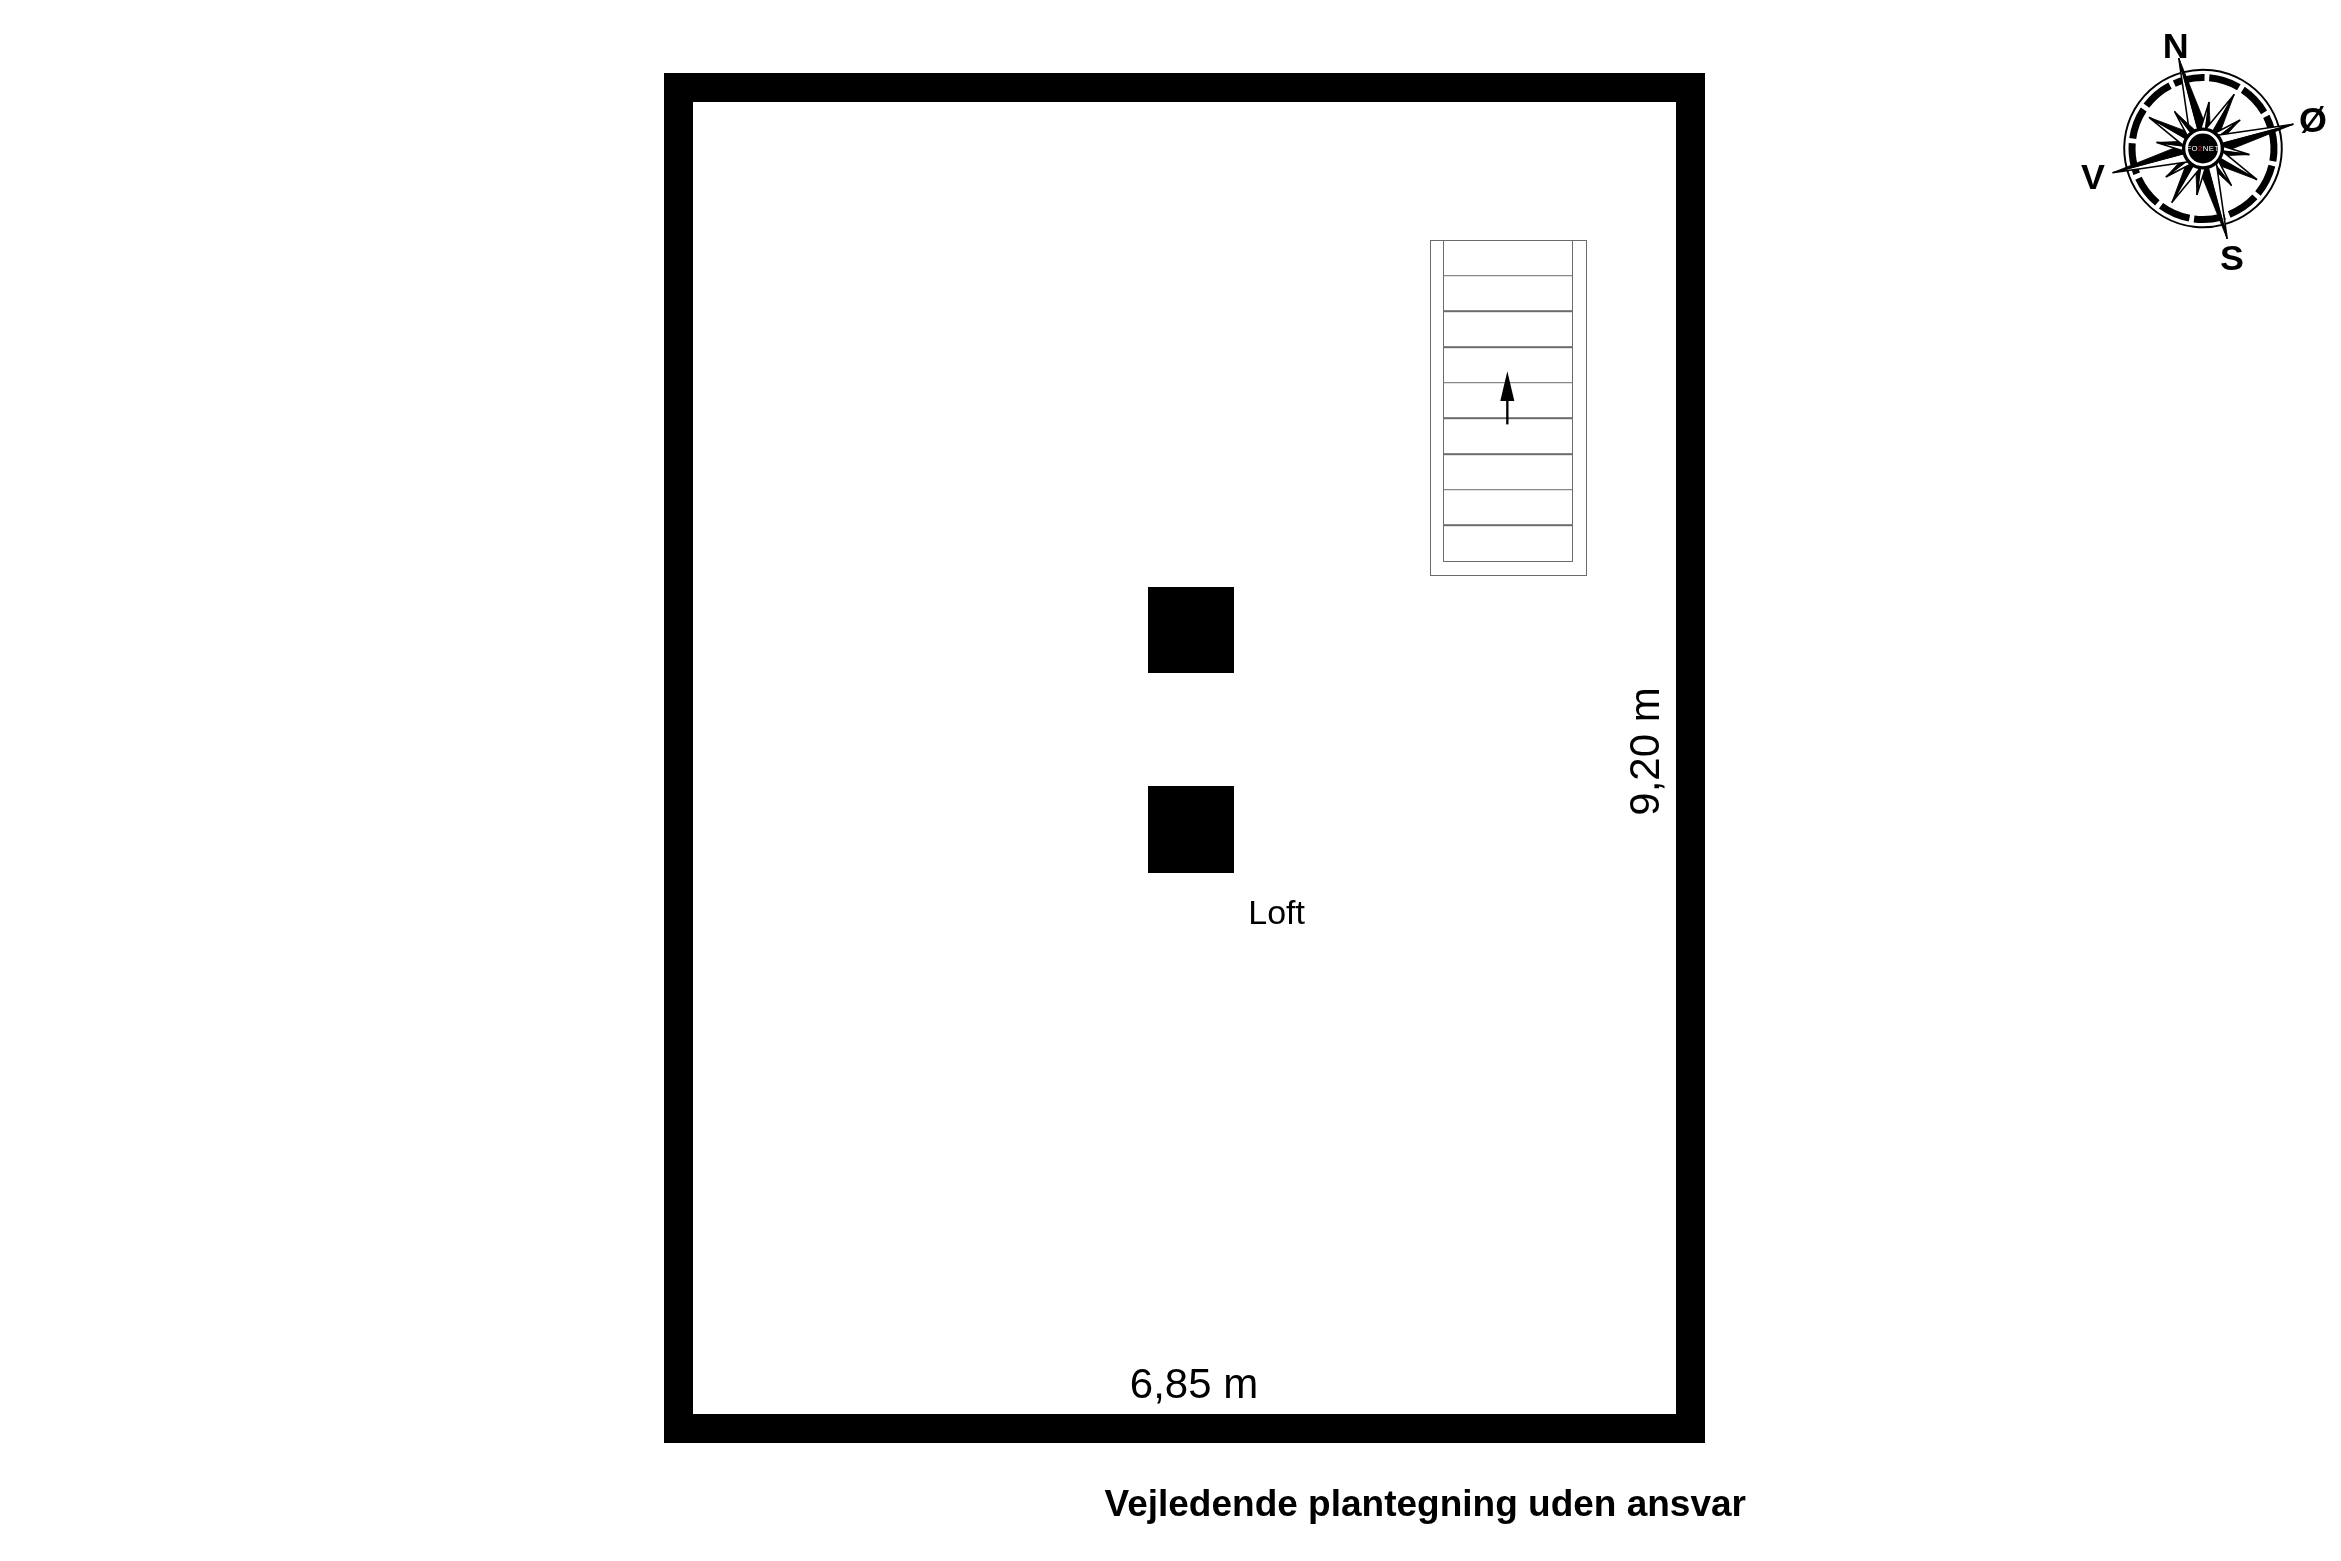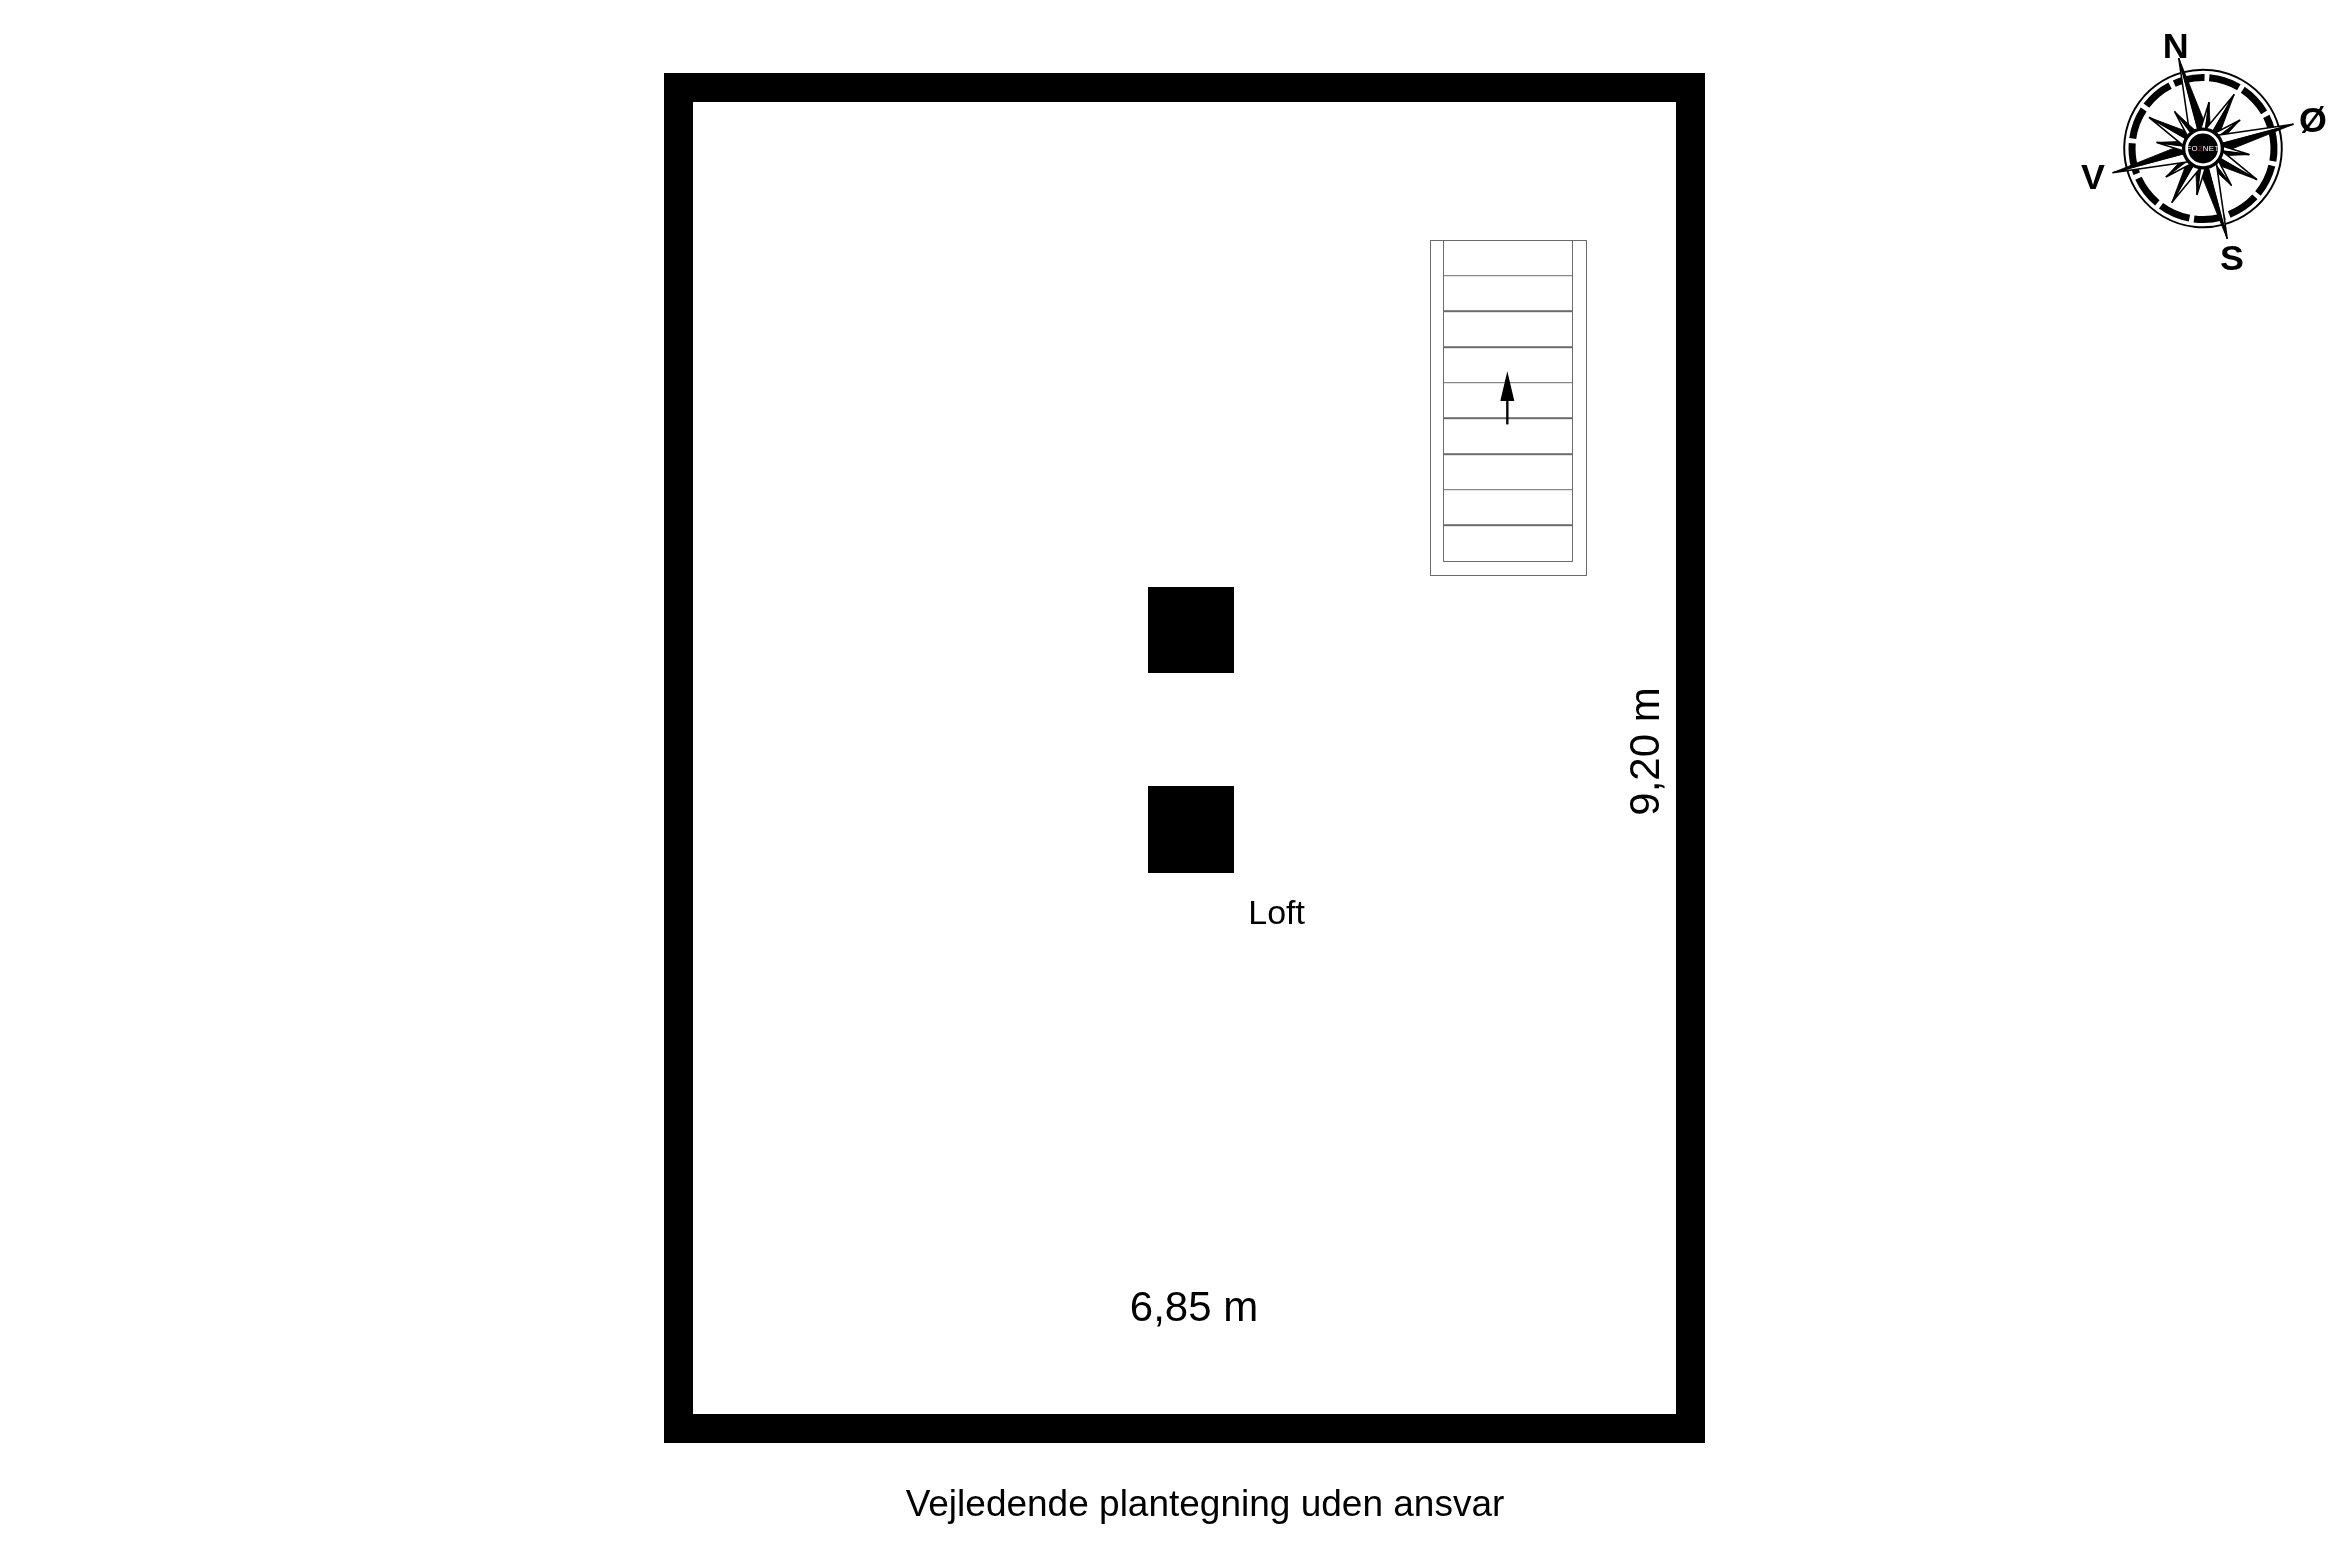--- a/index.html
+++ b/index.html
@@ -29,31 +29,31 @@
   
   .post-1{position:absolute;left:1148px;top:587px;width:86px;height:86px;background:#000;}
   .post-2{position:absolute;left:1148px;top:786px;width:86px;height:87px;background:#000;}
 
   
   .room-label{
     position:absolute;left:1071px;top:893px;width:234px;
     text-align:right;font-size:34px;line-height:39px;
   }
   .dim-width{
-    position:absolute;left:1077px;top:1283px;width:234px;
+    position:absolute;left:1077px;top:1360px;width:234px;
     text-align:center;font-size:42px;line-height:47px;
   }
   .dim-height{
     position:absolute;left:1527px;top:728px;width:234px;height:47px;
     text-align:center;font-size:42px;line-height:47px;
     transform:rotate(-90deg);transform-origin:center center;
   }
   .disclaimer{
     position:absolute;left:664px;top:1482px;width:1082px;
-    text-align:center;font-size:37px;line-height:44px;
+    text-align:right;font-size:37px;line-height:44px;font-weight:bold;
   }
 
   
   .compass{position:absolute;left:2047px;top:0;}
   .compass-label{font-size:46px;font-weight:bold;fill:#000;}
 </style>
 </head>
 <body>
 
 <div class="canvas">

